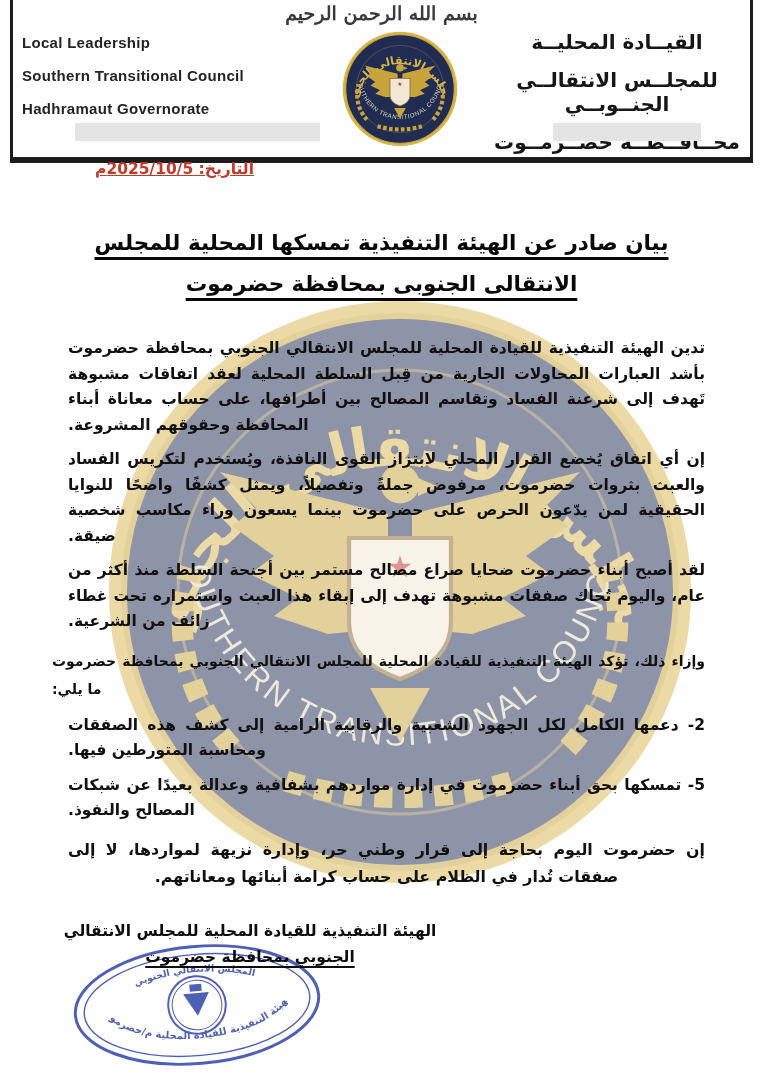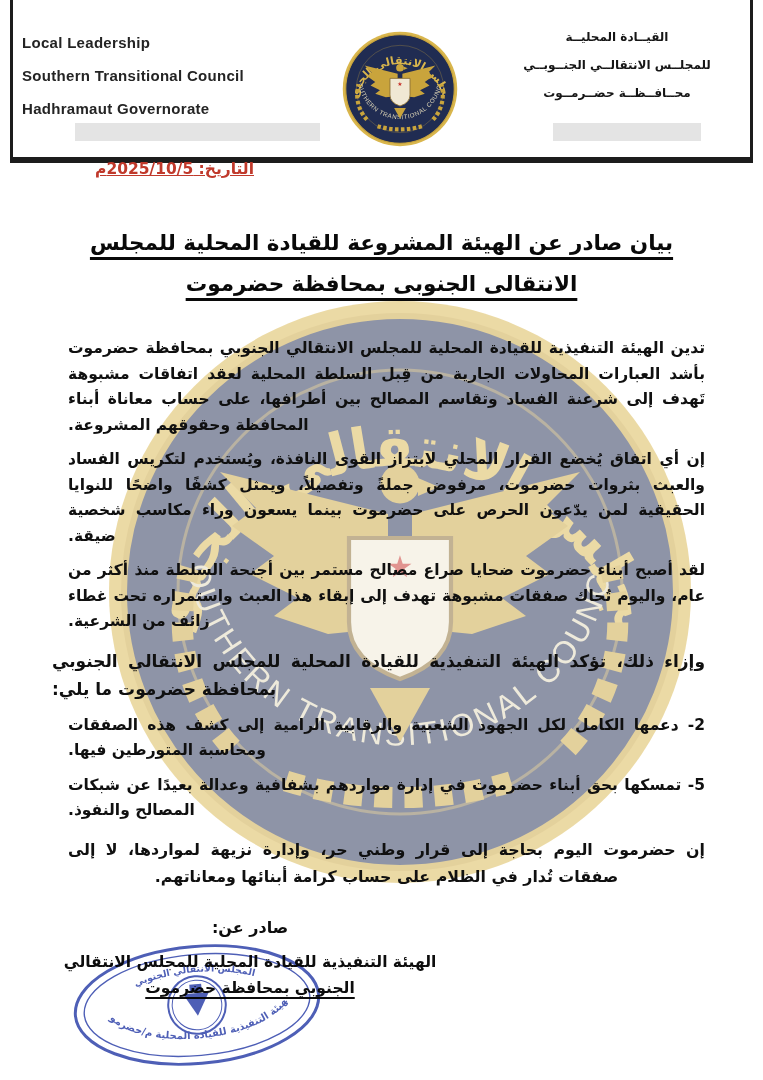--- a/index.html
+++ b/index.html
@@ -21,21 +21,21 @@
   }
   .header-logo{position:absolute;left:341px;top:30px;width:118px;height:118px;z-index:3;}
   .hdr-en{
     position:absolute;left:22px;top:34px;width:300px;z-index:3;
     font-family:"Liberation Sans",sans-serif;font-weight:bold;font-size:15px;
     color:#242424;letter-spacing:.3px;
   }
   .hdr-en div{margin-bottom:16px;}
   .hdr-ar{
     position:absolute;right:20px;top:30px;width:252px;text-align:center;z-index:3;
-    direction:rtl;font-weight:bold;font-size:12px;color:#161616;
+    direction:rtl;font-weight:bold;font-size:20px;color:#161616;
   }
   .hdr-ar div{margin-bottom:14px;}
   .gray-bar{position:absolute;height:18px;background:#e4e4e4;z-index:3;}
   .bar-left{left:75px;top:123px;width:245px;}
   .bar-right{left:553px;top:123px;width:148px;}
   
   .date-line{
     position:absolute;left:95px;top:160px;z-index:2;direction:rtl;
     font-weight:bold;font-size:15.5px;color:#c0392b;text-decoration:underline;
   }
@@ -46,21 +46,21 @@
   }
   .doc-title span{
     text-decoration:underline;text-decoration-thickness:2.5px;text-underline-offset:7px;
   }
   
   .body-text{position:absolute;left:52px;right:58px;top:336px;z-index:2;color:#101010;}
   .para{
     direction:rtl;text-align:justify;text-align-last:left;
     font-weight:bold;font-size:15.5px;line-height:25.5px;margin:0 0 9px 16px;
   }
-  .affirm{font-size:17px;line-height:28px;margin:12px 0 10px 0;}
+  .affirm{font-size:14px;line-height:28px;margin:12px 0 10px 0;}
   .closing{font-size:15.8px;line-height:27px;margin-top:12px;text-align-last:center;}
   
   .issued{
     position:absolute;left:40px;top:918px;width:420px;z-index:1;
     direction:rtl;text-align:center;font-weight:bold;color:#0d0d0d;
   }
   .issued-label{font-size:16px;margin-bottom:12px;}
   .sig-line{font-size:15.5px;line-height:26px;}
   .sig-line.u{text-decoration:underline;text-decoration-thickness:1.5px;text-underline-offset:4px;}
   
@@ -116,20 +116,21 @@
         </g>
       </symbol>
     </defs>
   </svg>
 
   <svg class="watermark" viewBox="0 0 200 200">
     <use href="#stc-emblem"></use>
   </svg>
 
   <div class="header-box"></div>
+  <div class="bismillah">بسم الله الرحمن الرحيم</div>
 
   <svg class="header-logo" viewBox="0 0 200 200">
     <use href="#stc-emblem"></use>
   </svg>
 
   <div class="hdr-en">
     <div>Local Leadership</div>
     <div>Southern Transitional Council</div>
     <div>Hadhramaut Governorate</div>
   </div>
@@ -139,36 +140,35 @@
     <div>للمجلــس الانتقالــي الجنــوبــي</div>
     <div>محــافــظــة حضــرمــوت</div>
   </div>
 
   <div class="gray-bar bar-left"></div>
   <div class="gray-bar bar-right"></div>
 
   <div class="date-line">التاريخ: 2025/10/5م</div>
 
   <div class="doc-title">
-    <div><span>بيان صادر عن الهيئة المشروعة للقيادة المحلية للمجلس</span></div>
+    <div><span>بيان صادر عن الهيئة التنفيذية تمسكها المحلية للمجلس</span></div>
     <div><span>الانتقالى الجنوبى بمحافظة حضرموت</span></div>
   </div>
 
   <div class="body-text">
     <p class="para">تدين الهيئة التنفيذية للقيادة المحلية للمجلس الانتقالي الجنوبي بمحافظة حضرموت بأشد العبارات المحاولات الجارية من قِبل السلطة المحلية لعقد اتفاقات مشبوهة تَهدف إلى شرعنة الفساد وتقاسم المصالح بين أطرافها، على حساب معاناة أبناء المحافظة وحقوقهم المشروعة.</p>
     <p class="para">إن أي اتفاق يُخضع القرار المحلي لابتزاز القوى النافذة، ويُستخدم لتكريس الفساد والعبث بثروات حضرموت، مرفوض جملةً وتفصيلاً، ويمثل كشفًا واضحًا للنوايا الحقيقية لمن يدّعون الحرص على حضرموت بينما يسعون وراء مكاسب شخصية ضيقة.</p>
     <p class="para">لقد أصبح أبناء حضرموت ضحايا صراع مصالح مستمر بين أجنحة السلطة منذ أكثر من عام، واليوم تُحاك صفقات مشبوهة تهدف إلى إبقاء هذا العبث واستمراره تحت غطاء زائف من الشرعية.</p>
     <p class="para affirm">وإزاء ذلك، تؤكد الهيئة التنفيذية للقيادة المحلية للمجلس الانتقالي الجنوبي بمحافظة حضرموت ما يلي:</p>
     <p class="para">2- دعمها الكامل لكل الجهود الشعبية والرقابية الرامية إلى كشف هذه الصفقات ومحاسبة المتورطين فيها.</p>
     <p class="para">5- تمسكها بحق أبناء حضرموت في إدارة مواردهم بشفافية وعدالة بعيدًا عن شبكات المصالح والنفوذ.</p>
     <p class="para closing">إن حضرموت اليوم بحاجة إلى قرار وطني حر، وإدارة نزيهة لمواردها، لا إلى صفقات تُدار في الظلام على حساب كرامة أبنائها ومعاناتهم.</p>
   </div>
 
   <div class="issued">
-    <div class="issued-label">صادر عن:</div>
     <div class="sig-line">الهيئة التنفيذية للقيادة المحلية للمجلس الانتقالي</div>
     <div class="sig-line u">الجنوبي بمحافظة حضرموت</div>
   </div>
 
   <svg class="stamp" viewBox="0 0 260 130">
     <ellipse cx="130" cy="65" rx="123" ry="59" fill="none" stroke="#3f51b0" stroke-width="3"></ellipse>
     <ellipse cx="130" cy="65" rx="114" ry="51" fill="none" stroke="#3f51b0" stroke-width="1.4"></ellipse>
     <circle cx="130" cy="65" r="29" fill="none" stroke="#3f51b0" stroke-width="2"></circle>
     <circle cx="130" cy="65" r="25" fill="none" stroke="#3f51b0" stroke-width="1"></circle>
     <g fill="#3f51b0">

